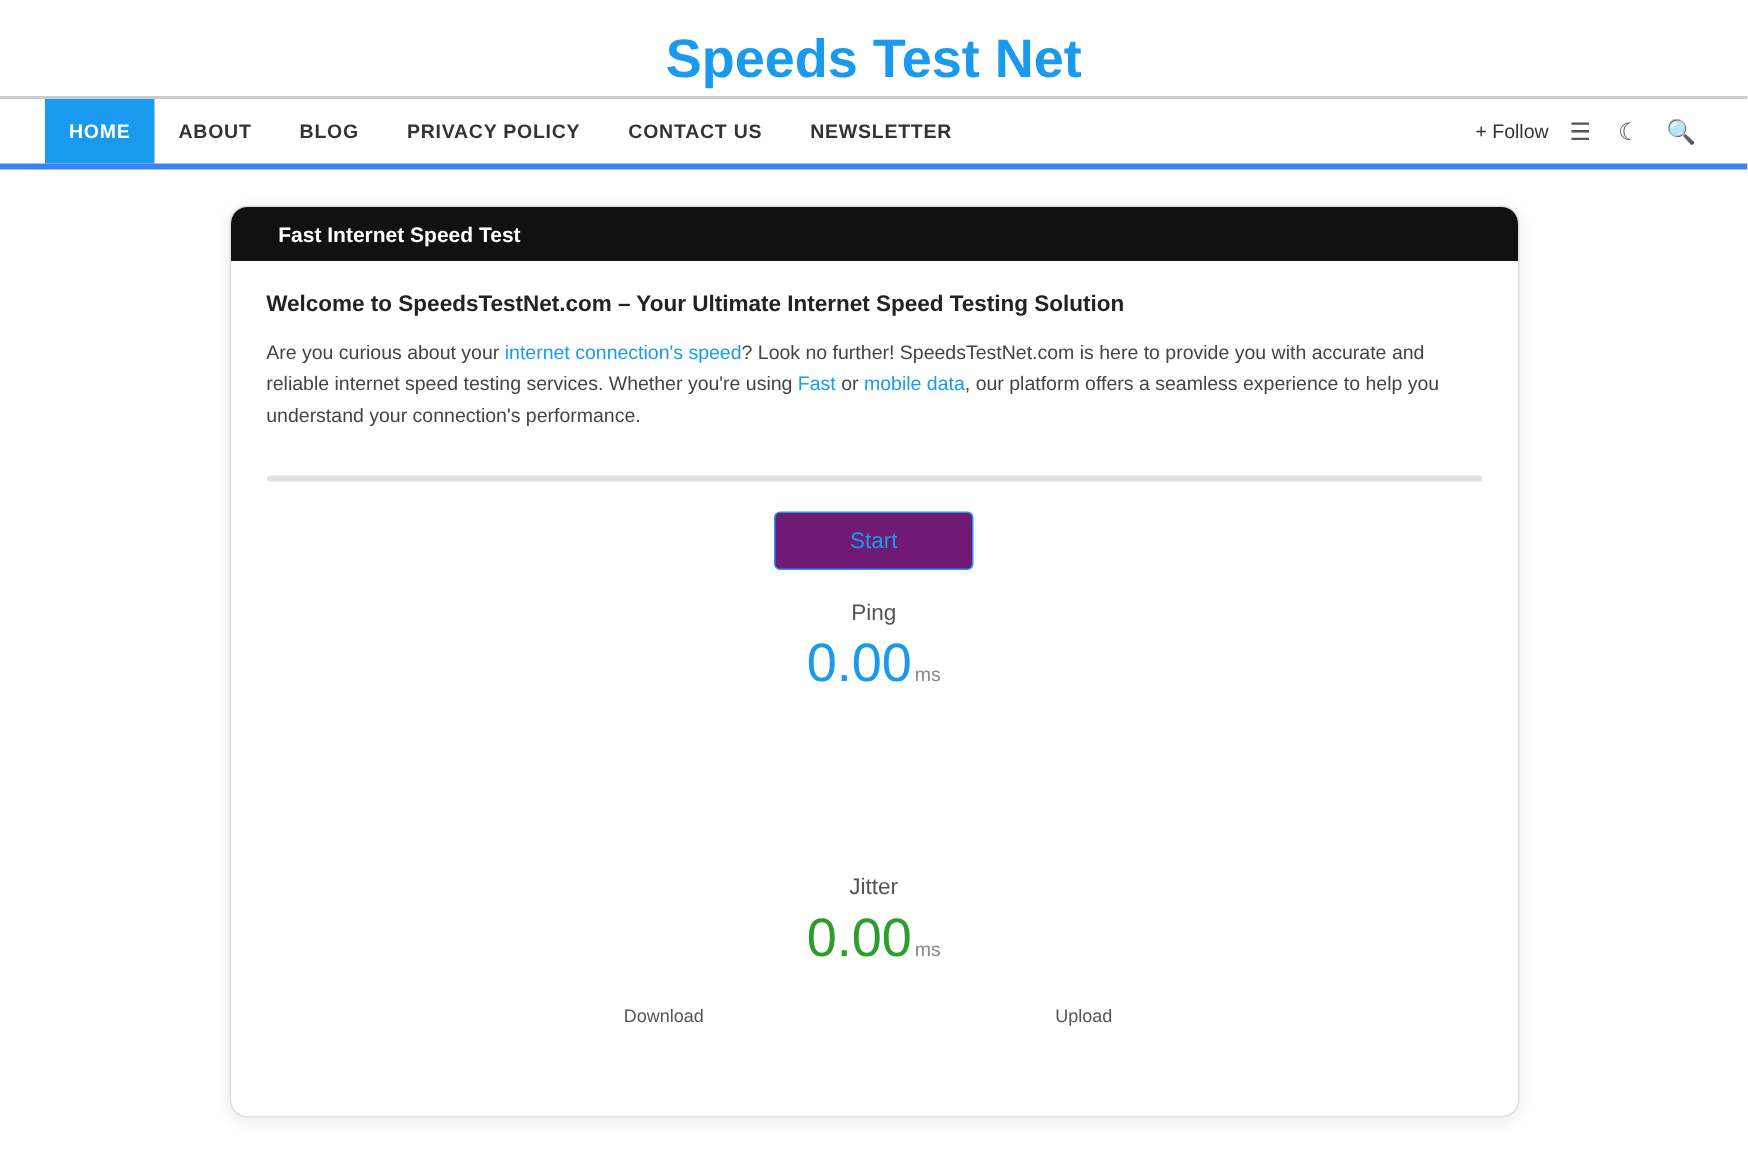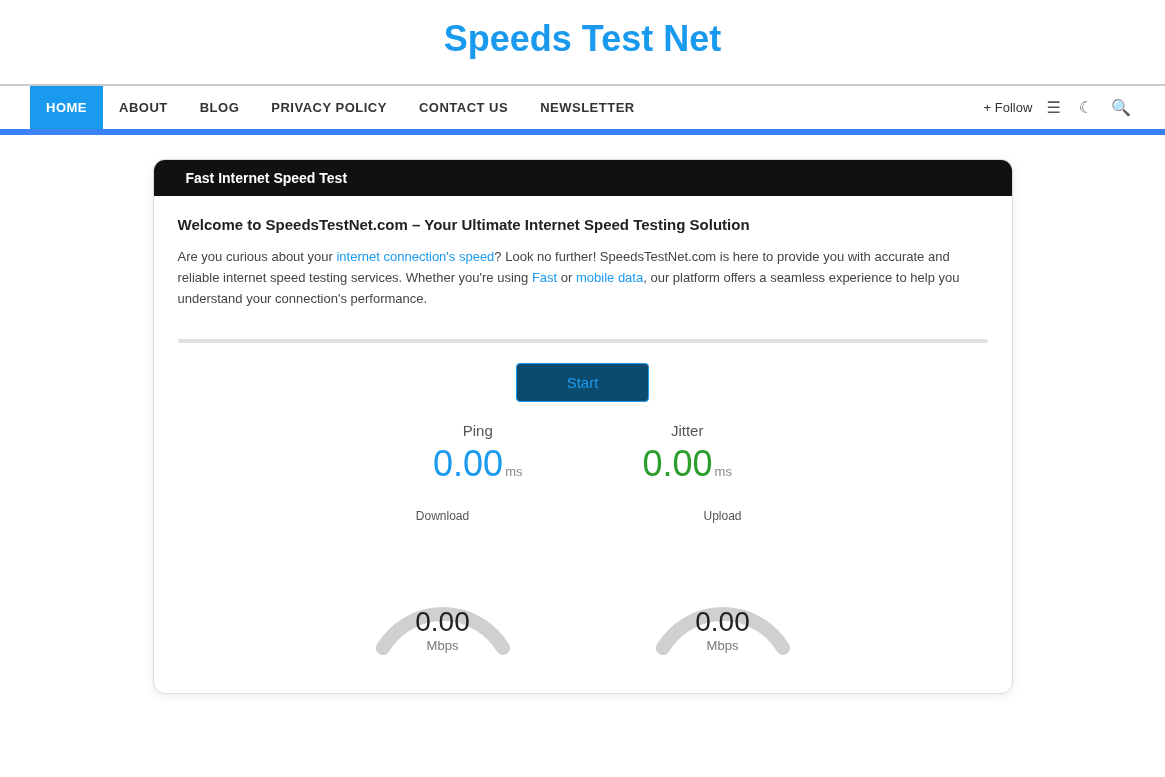--- a/index.html
+++ b/index.html
@@ -1,35 +1,35 @@
 <!DOCTYPE html>
 <html><head>
   <meta charset="utf-8">
   <style>
     * { box-sizing: border-box; margin: 0; padding: 0; }
     body { font-family: Arial, sans-serif; background: #fff; color: #333; }
 
     
     #site-header {
       text-align: center;
-      padding: 18px 0 24px;
+      padding: 18px 0 4px;
       border-bottom: 2px solid #ccc;
     }
     #site-title {
       font-size: 36px;
       font-weight: bold;
       color: #1a9aef;
     }
 
     
     #main-nav {
       display: flex;
       align-items: center;
       background: #fff;
-      border-bottom: 6px solid #3b82f6;
+      border-bottom: 4px solid #3b82f6;
       padding: 0 30px;
     }
     .nav-item {
       padding: 14px 16px;
       font-size: 13px;
       font-weight: bold;
       cursor: pointer;
       color: #333;
       text-transform: uppercase;
       letter-spacing: 0.5px;
@@ -129,35 +129,36 @@
     }
 
     #start-btn-row {
       display: flex;
       justify-content: center;
       margin-bottom: 20px;
     }
 
     #start-btn {
       border: 1px solid #1a9aef;
-      background: #0c4a6e;
+      background: #701a75;
       color: #1a9aef;
       font-size: 15px;
       padding: 10px 50px;
       cursor: pointer;
       border-radius: 4px;
       font-weight: 500;
     }
 
     
     #ping-jitter-row {
       display: flex;
       justify-content: center;
       gap: 120px;
       margin-bottom: 24px;
+      flex-direction: column;
     }
     .metric-block {
       text-align: center;
     }
     .metric-label {
       font-size: 15px;
       color: #555;
       margin-bottom: 4px;
     }
     .metric-value {

